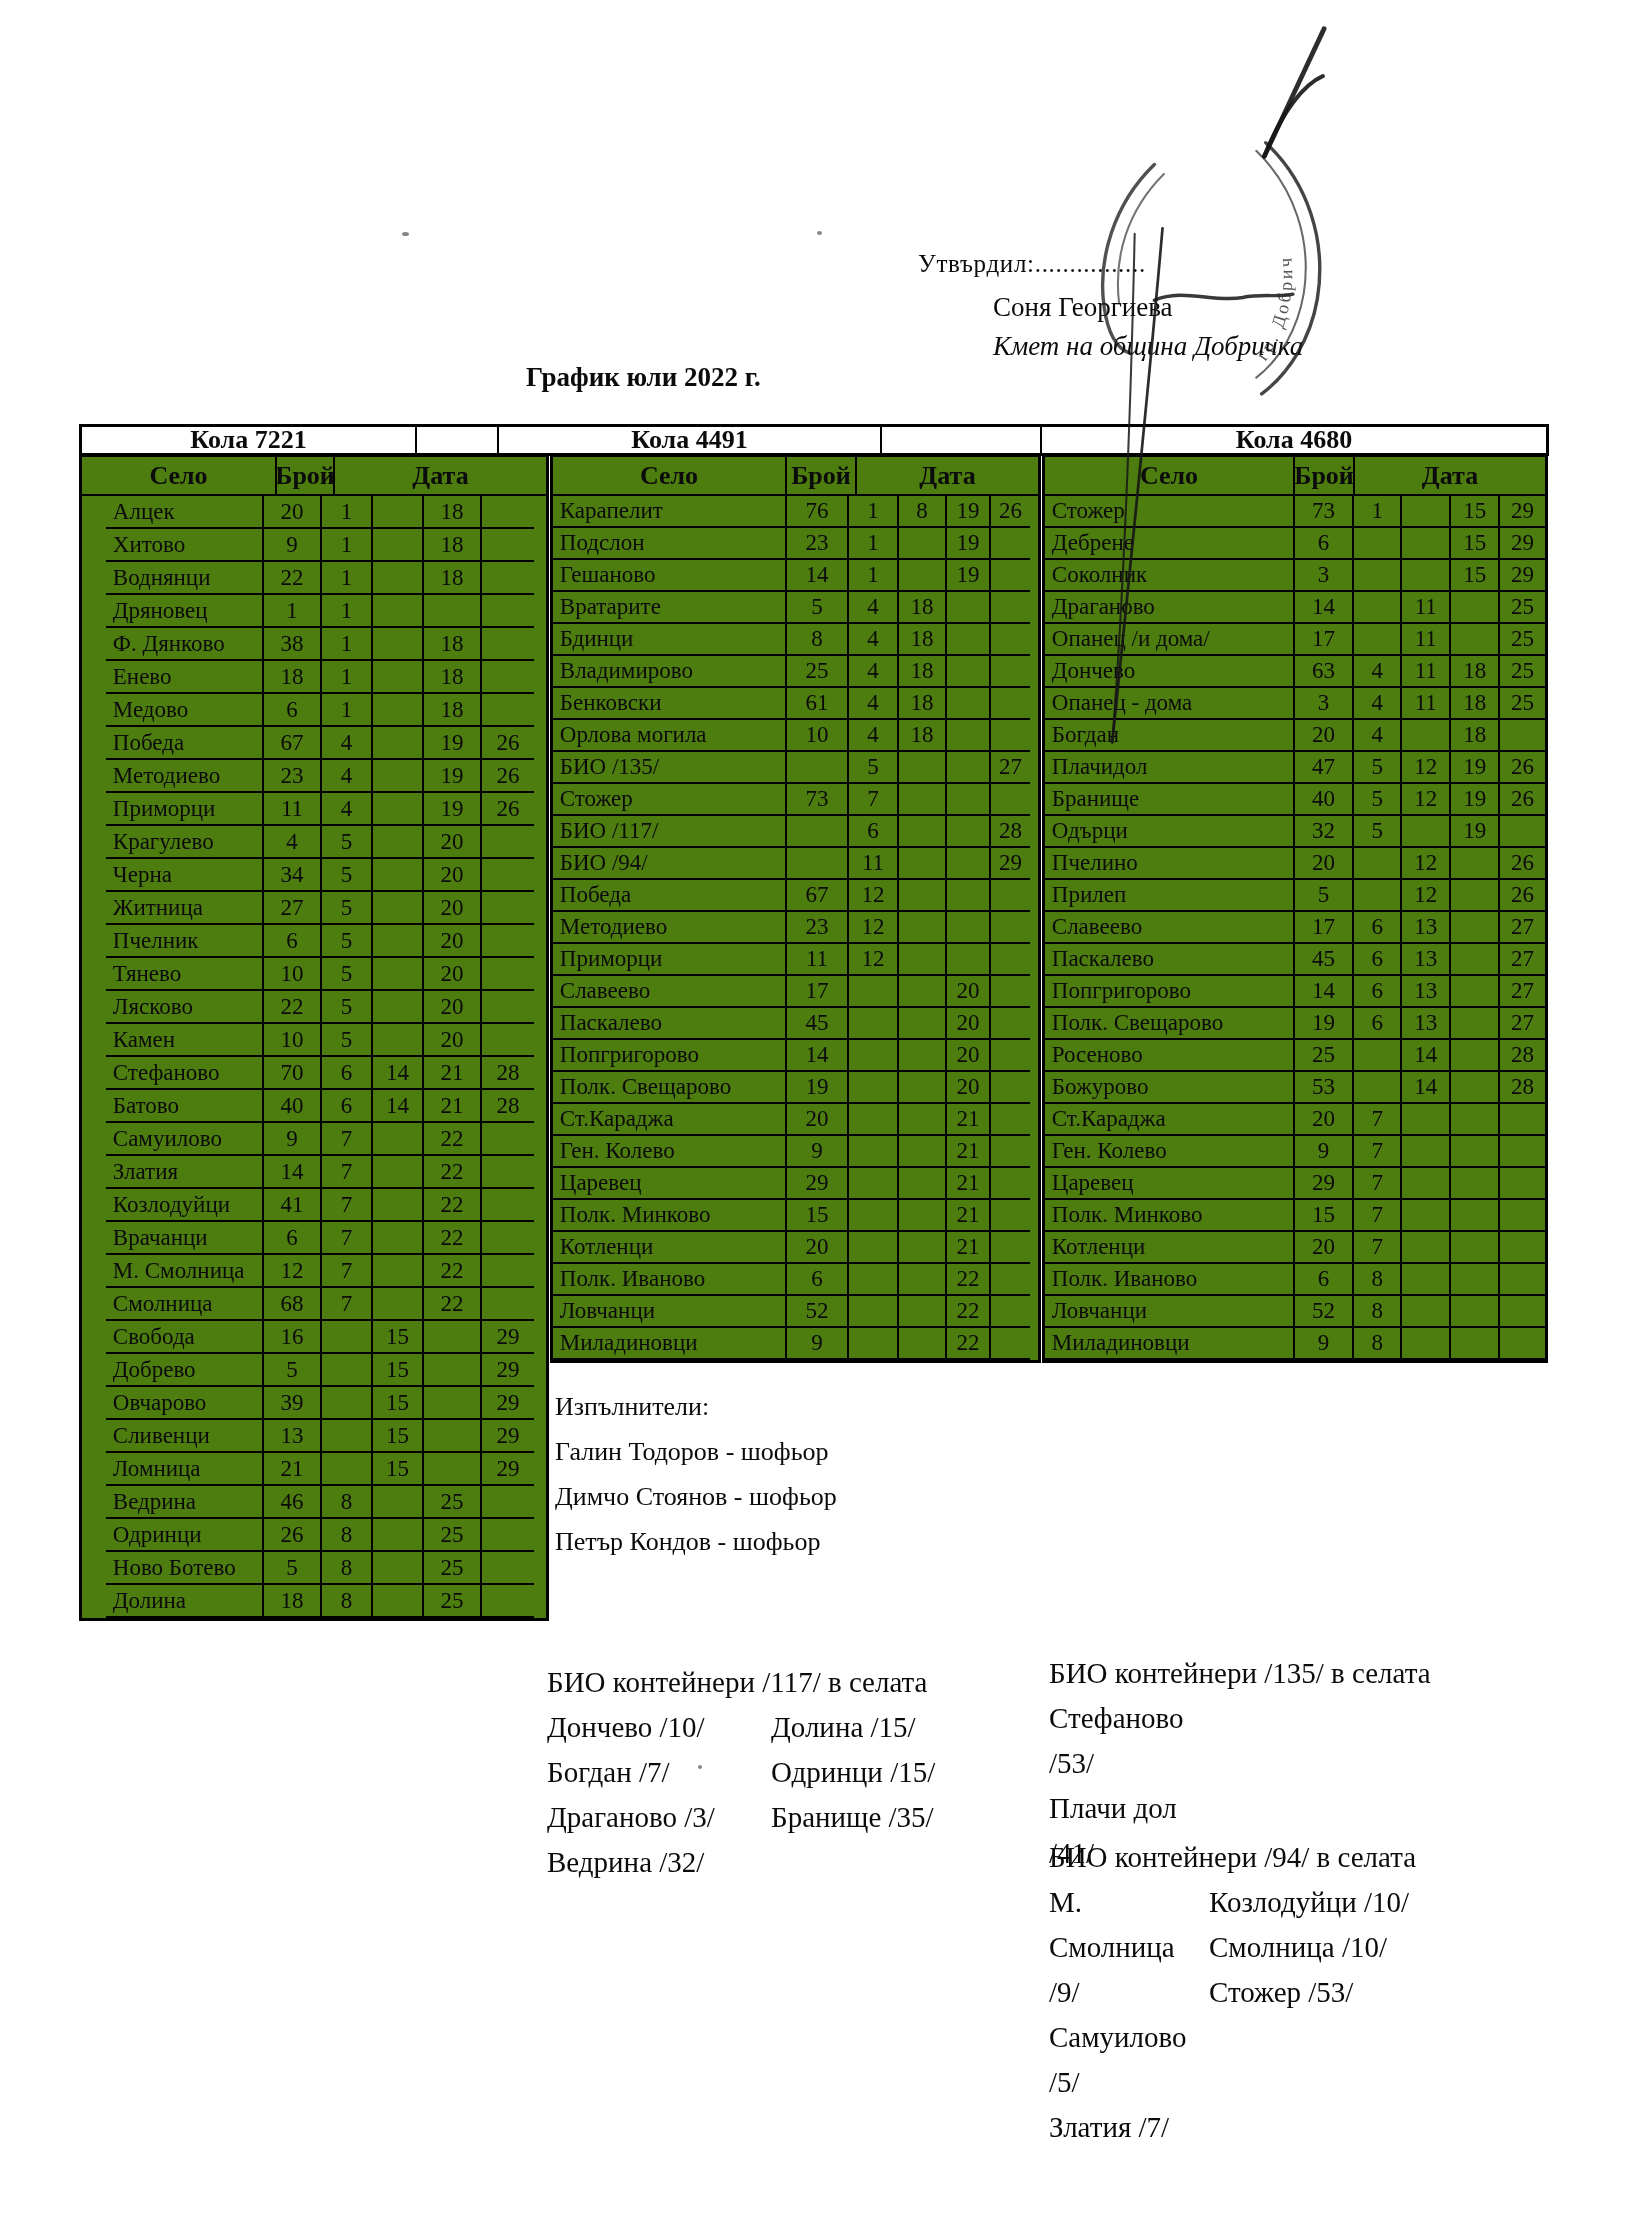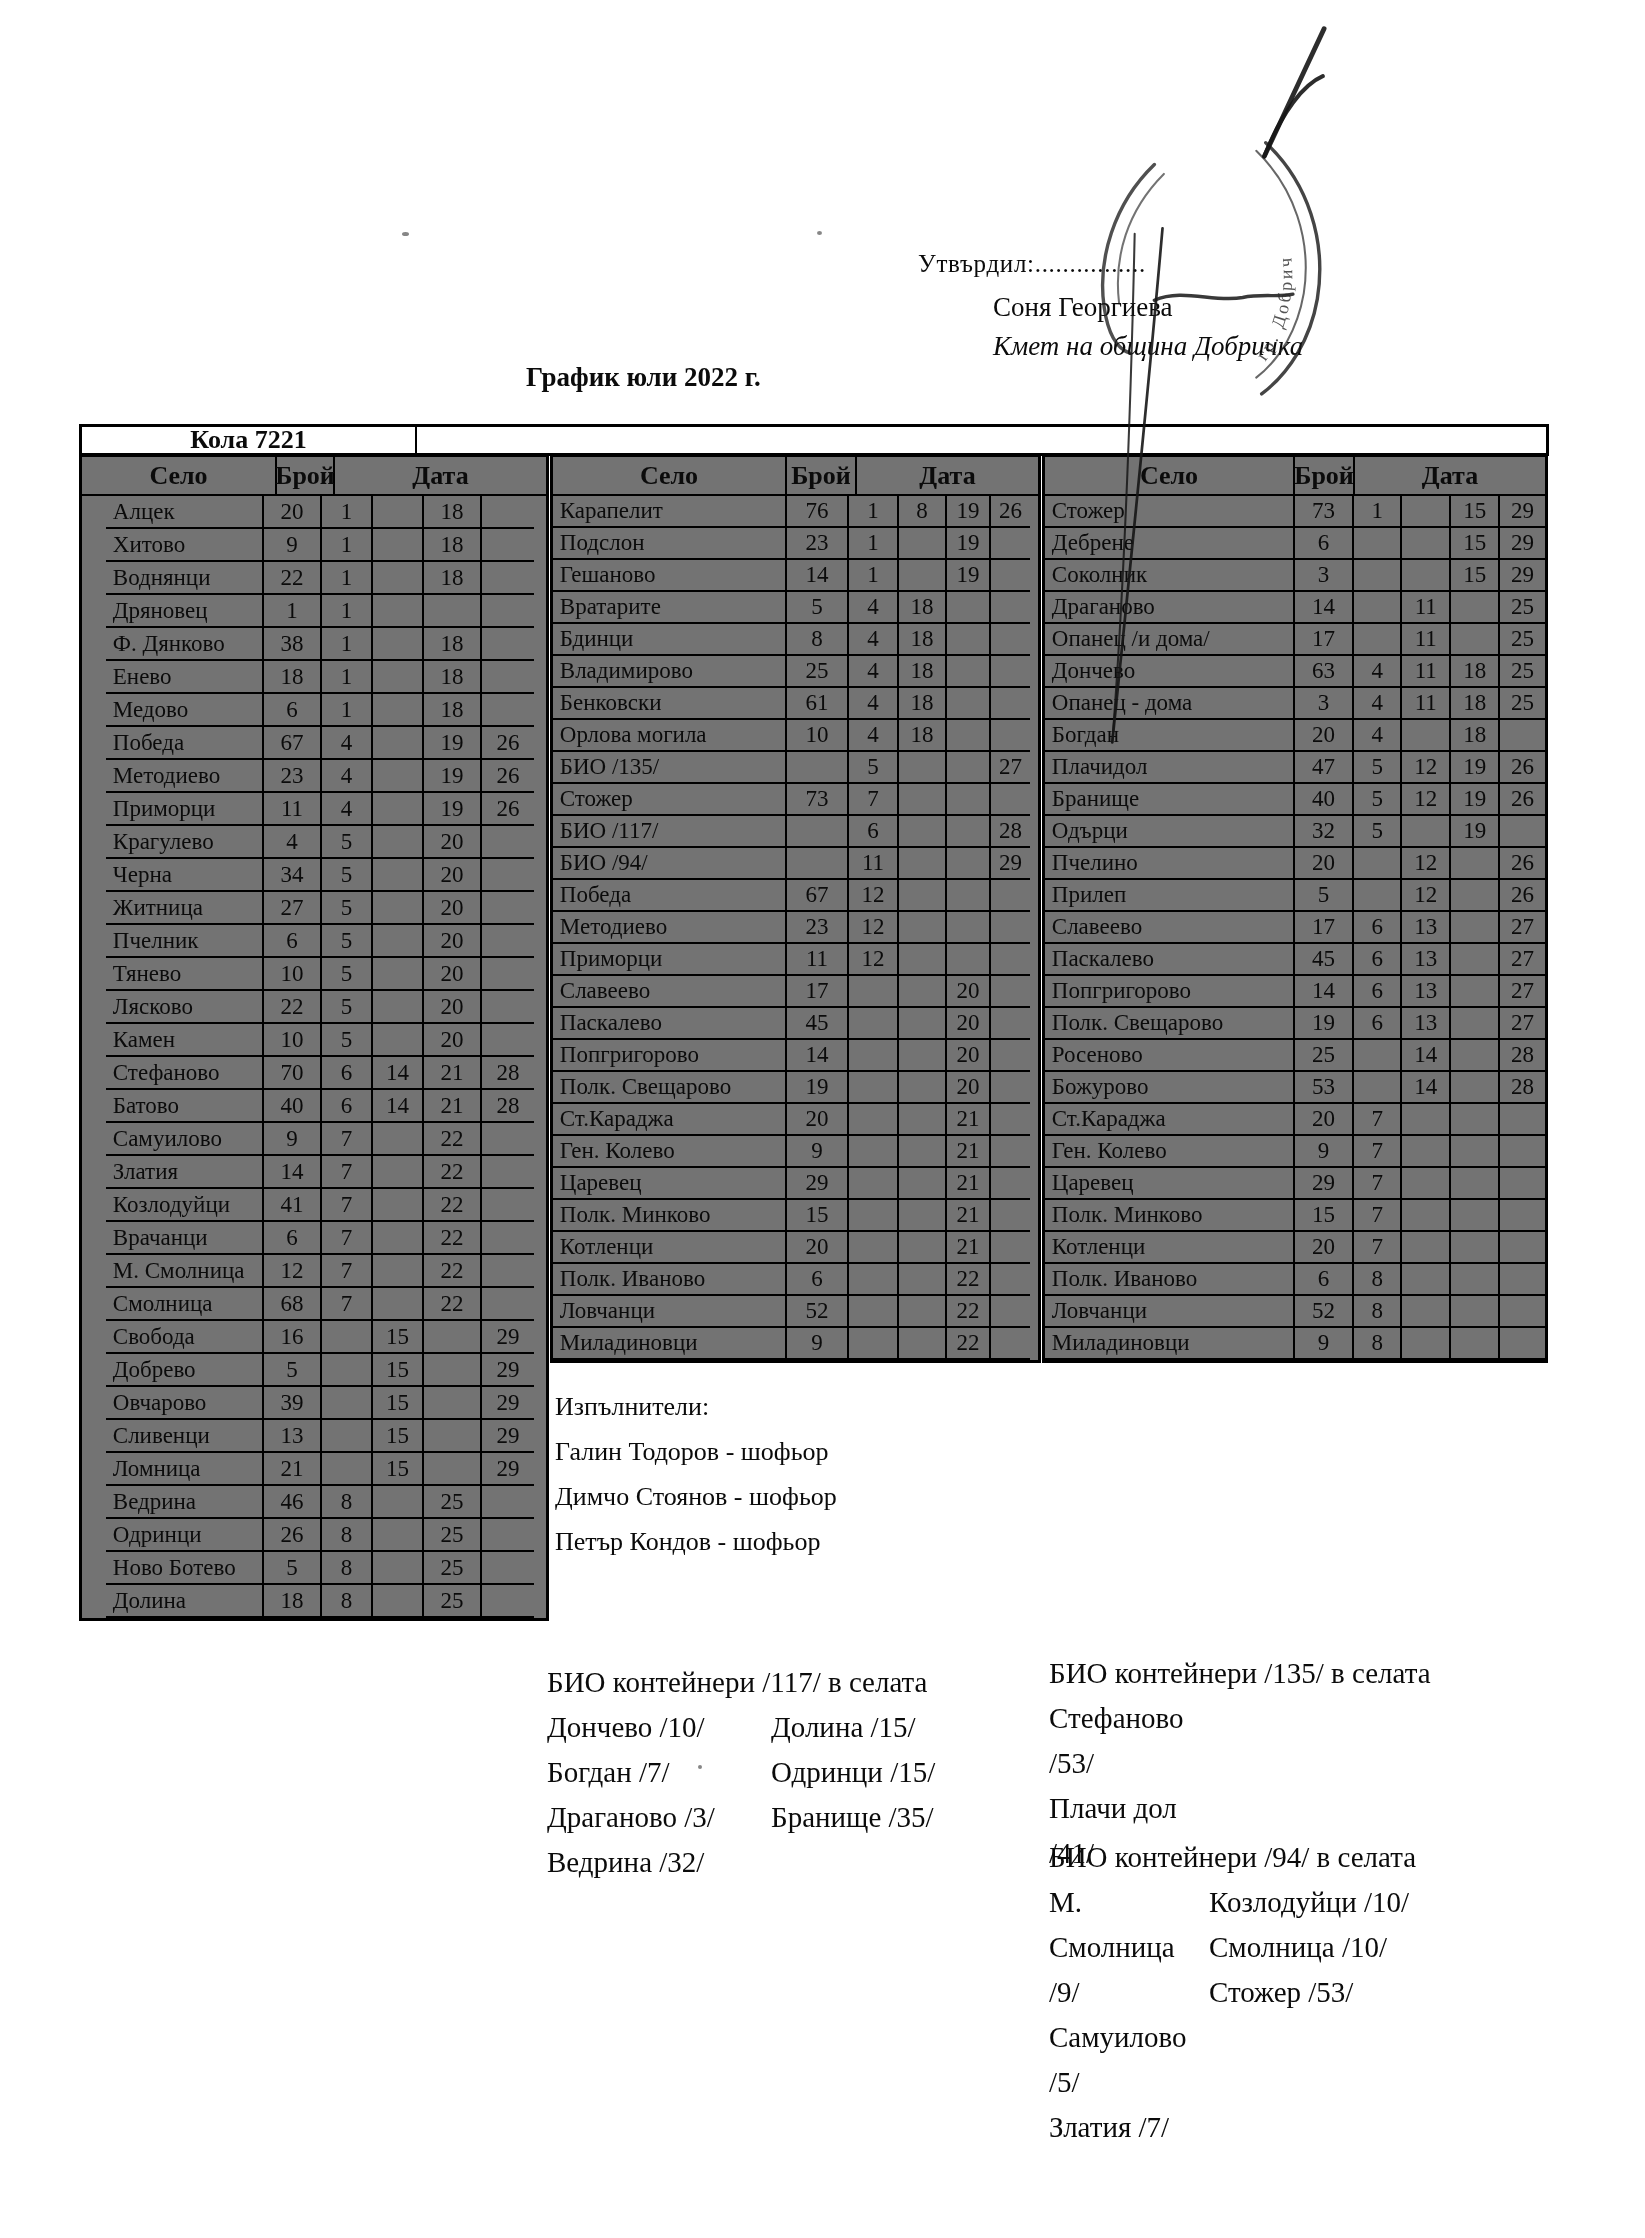--- a/index.html
+++ b/index.html
@@ -5,27 +5,27 @@
   html,body{margin:0;padding:0;background:#ffffff;}
   .sheet{position:relative;width:1646px;height:2239px;background:#fff;overflow:hidden;
          font-family:"Liberation Serif", serif;color:#0b0b0b;}
   .abs{position:absolute;}
   
   .approved-label{left:918px;top:250px;font-size:25px;letter-spacing:0.7px;}
   .approver-name{left:993px;top:292px;font-size:27px;}
   .approver-title{left:993px;top:331px;font-size:27px;font-style:italic;}
   .page-title{left:526px;top:362px;font-size:27px;font-weight:700;}
   
-  .band{left:79px;top:424px;width:1464px;height:26px;border:3.4px solid #000;display:flex;flex-direction:column;}
+  .band{left:79px;top:424px;width:1464px;height:26px;border:3.4px solid #000;display:flex;}
   .band .bc{box-sizing:border-box;border-right:2.7px solid #000;display:flex;align-items:center;
             justify-content:center;font-size:26px;font-weight:700;height:100%;}
   .band .bc:last-child{border-right:none;}
   .bc.b0{width:335px;} .bc.b1{width:82px;} .bc.b2{width:383px;} .bc.b3{width:160px;} .bc.b4{width:504px;}
   
-  .tgroup{position:absolute;top:454px;border:3.4px solid #000;background:#737373;}
+  .tgroup{position:absolute;top:454px;border:3.4px solid #000;background:#4d7c0f;}
   .t1{left:79px;width:464px;}
   .t2{left:550px;width:485px;}
   .t3{left:1042px;width:500px;}
   .cols{display:flex;height:37px;border-bottom:2.7px solid #000;}
   .ch{box-sizing:border-box;border-right:2.7px solid #000;display:flex;align-items:center;
       justify-content:center;font-size:26px;font-weight:700;}
   .ch.last{border-right:none;flex:1;}
   .row{display:flex;}
   .t1 .row{height:33px;}
   .t2 .row,.t3 .row{height:32px;}

